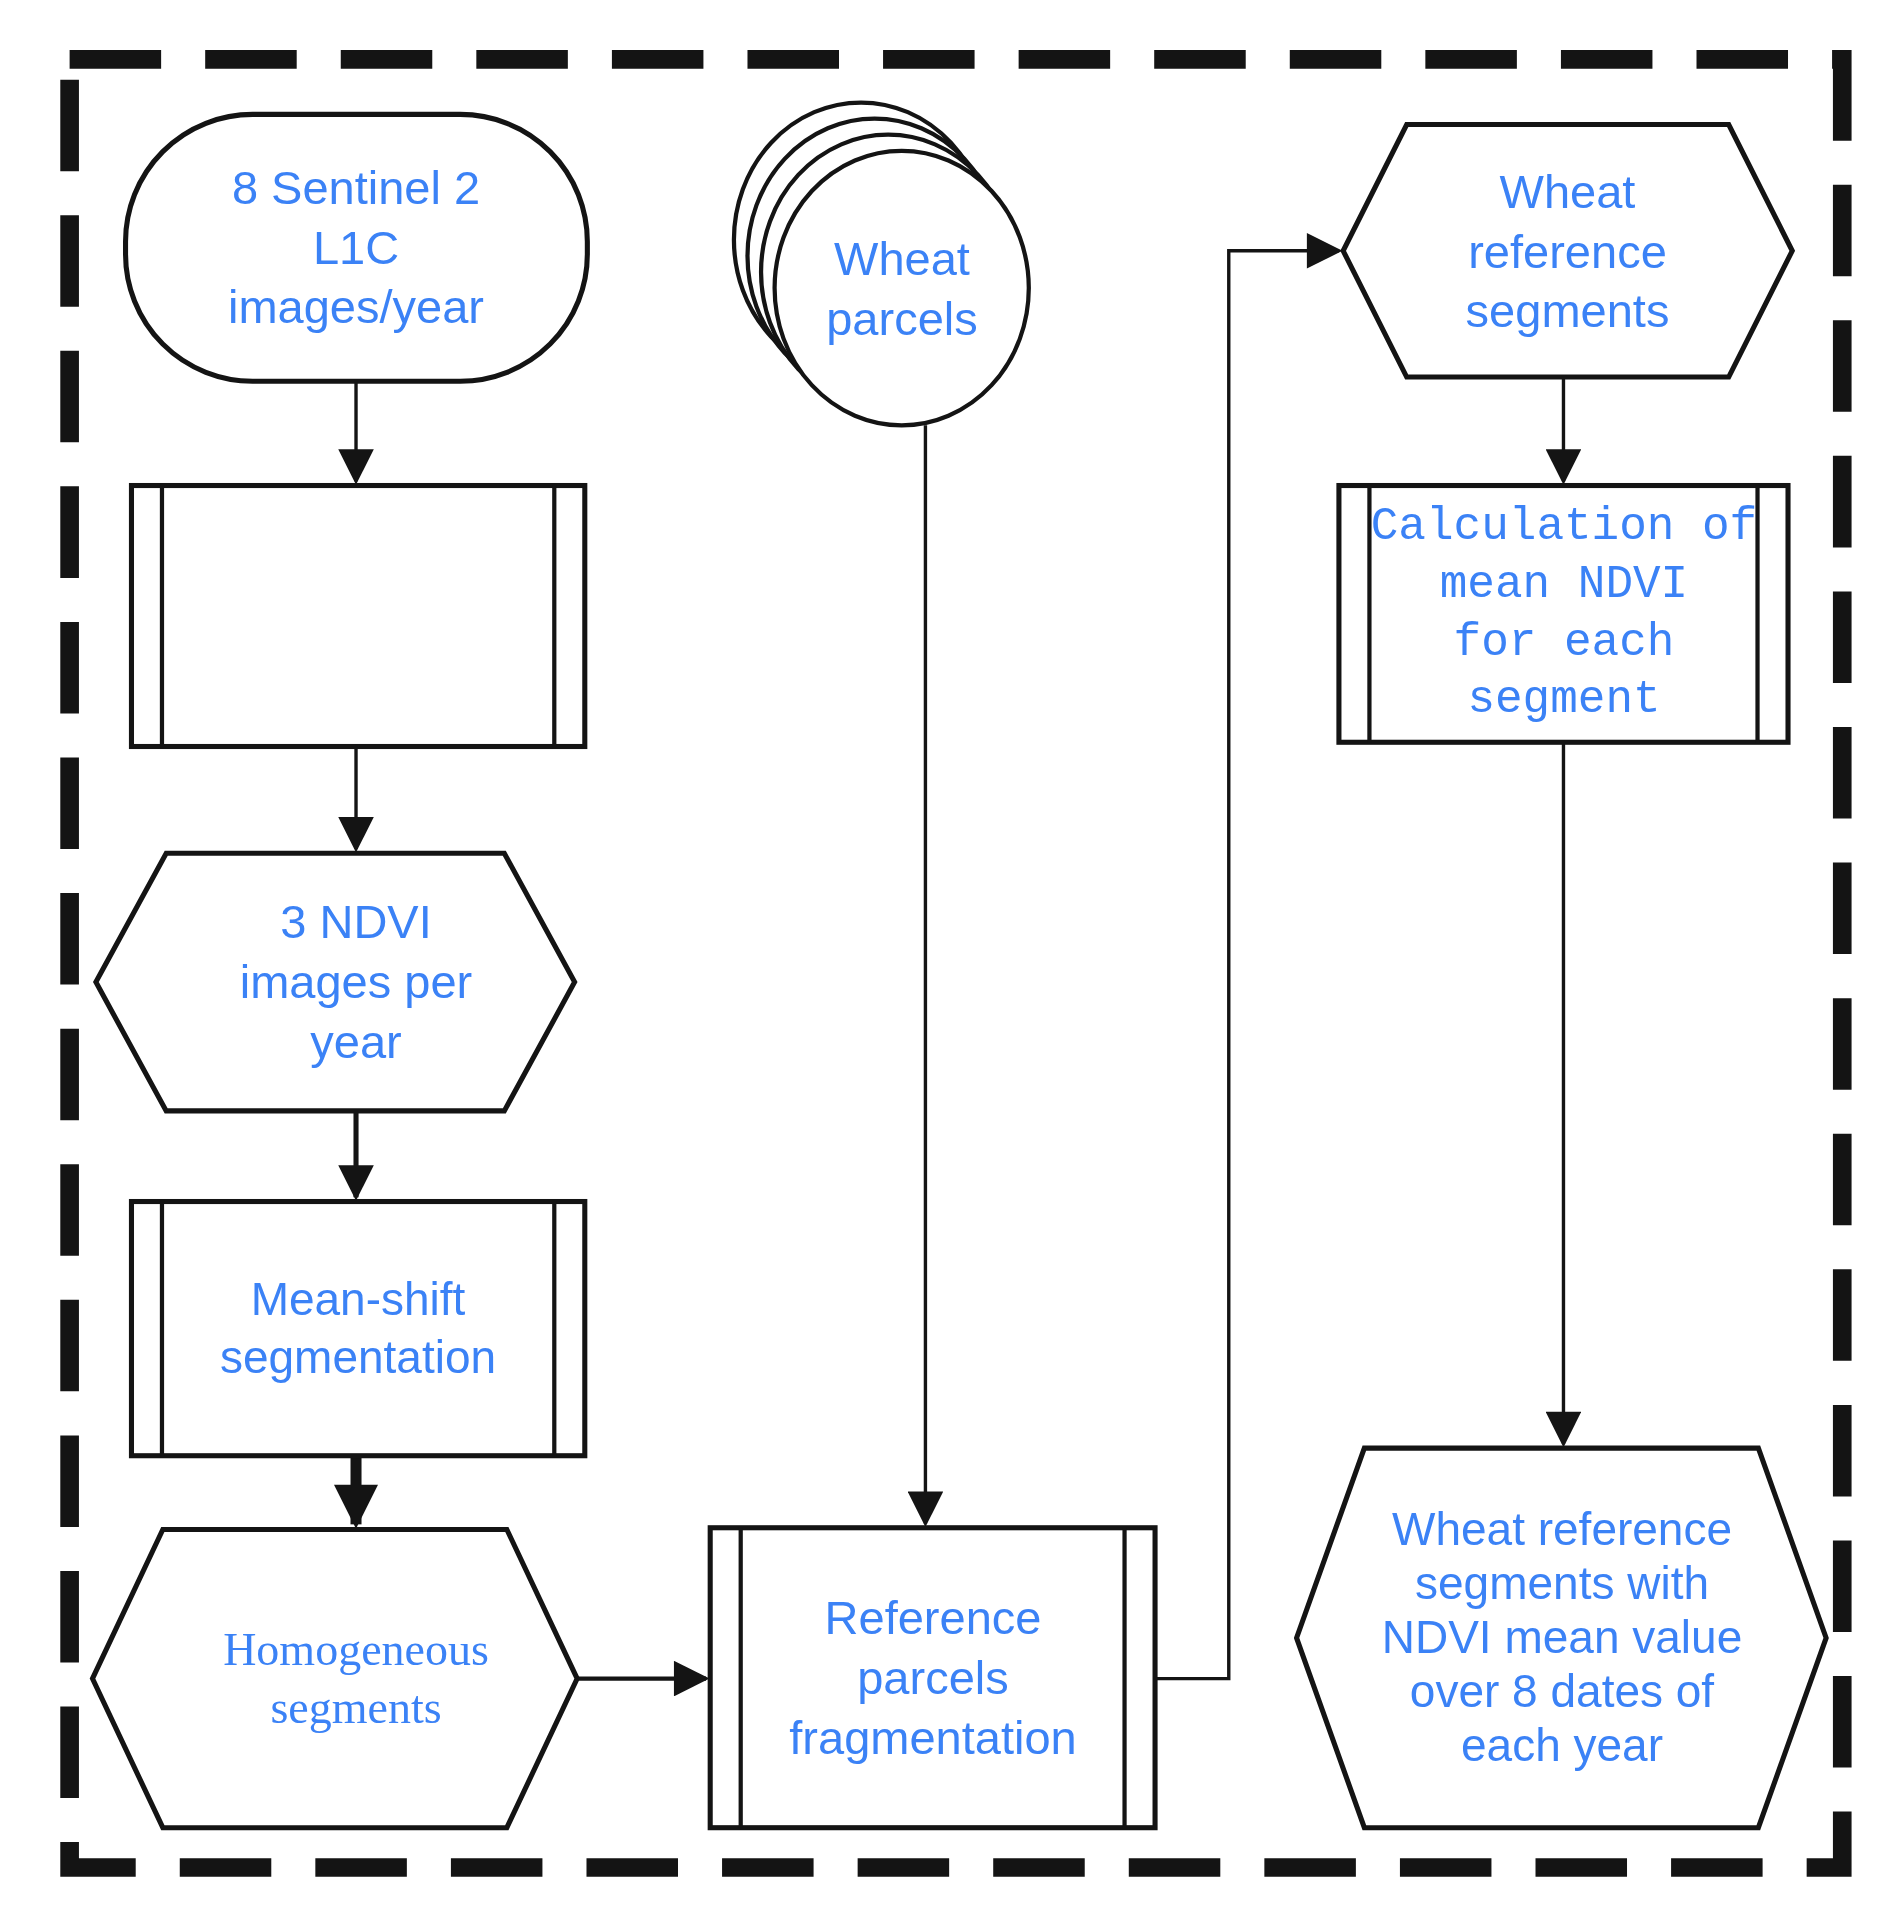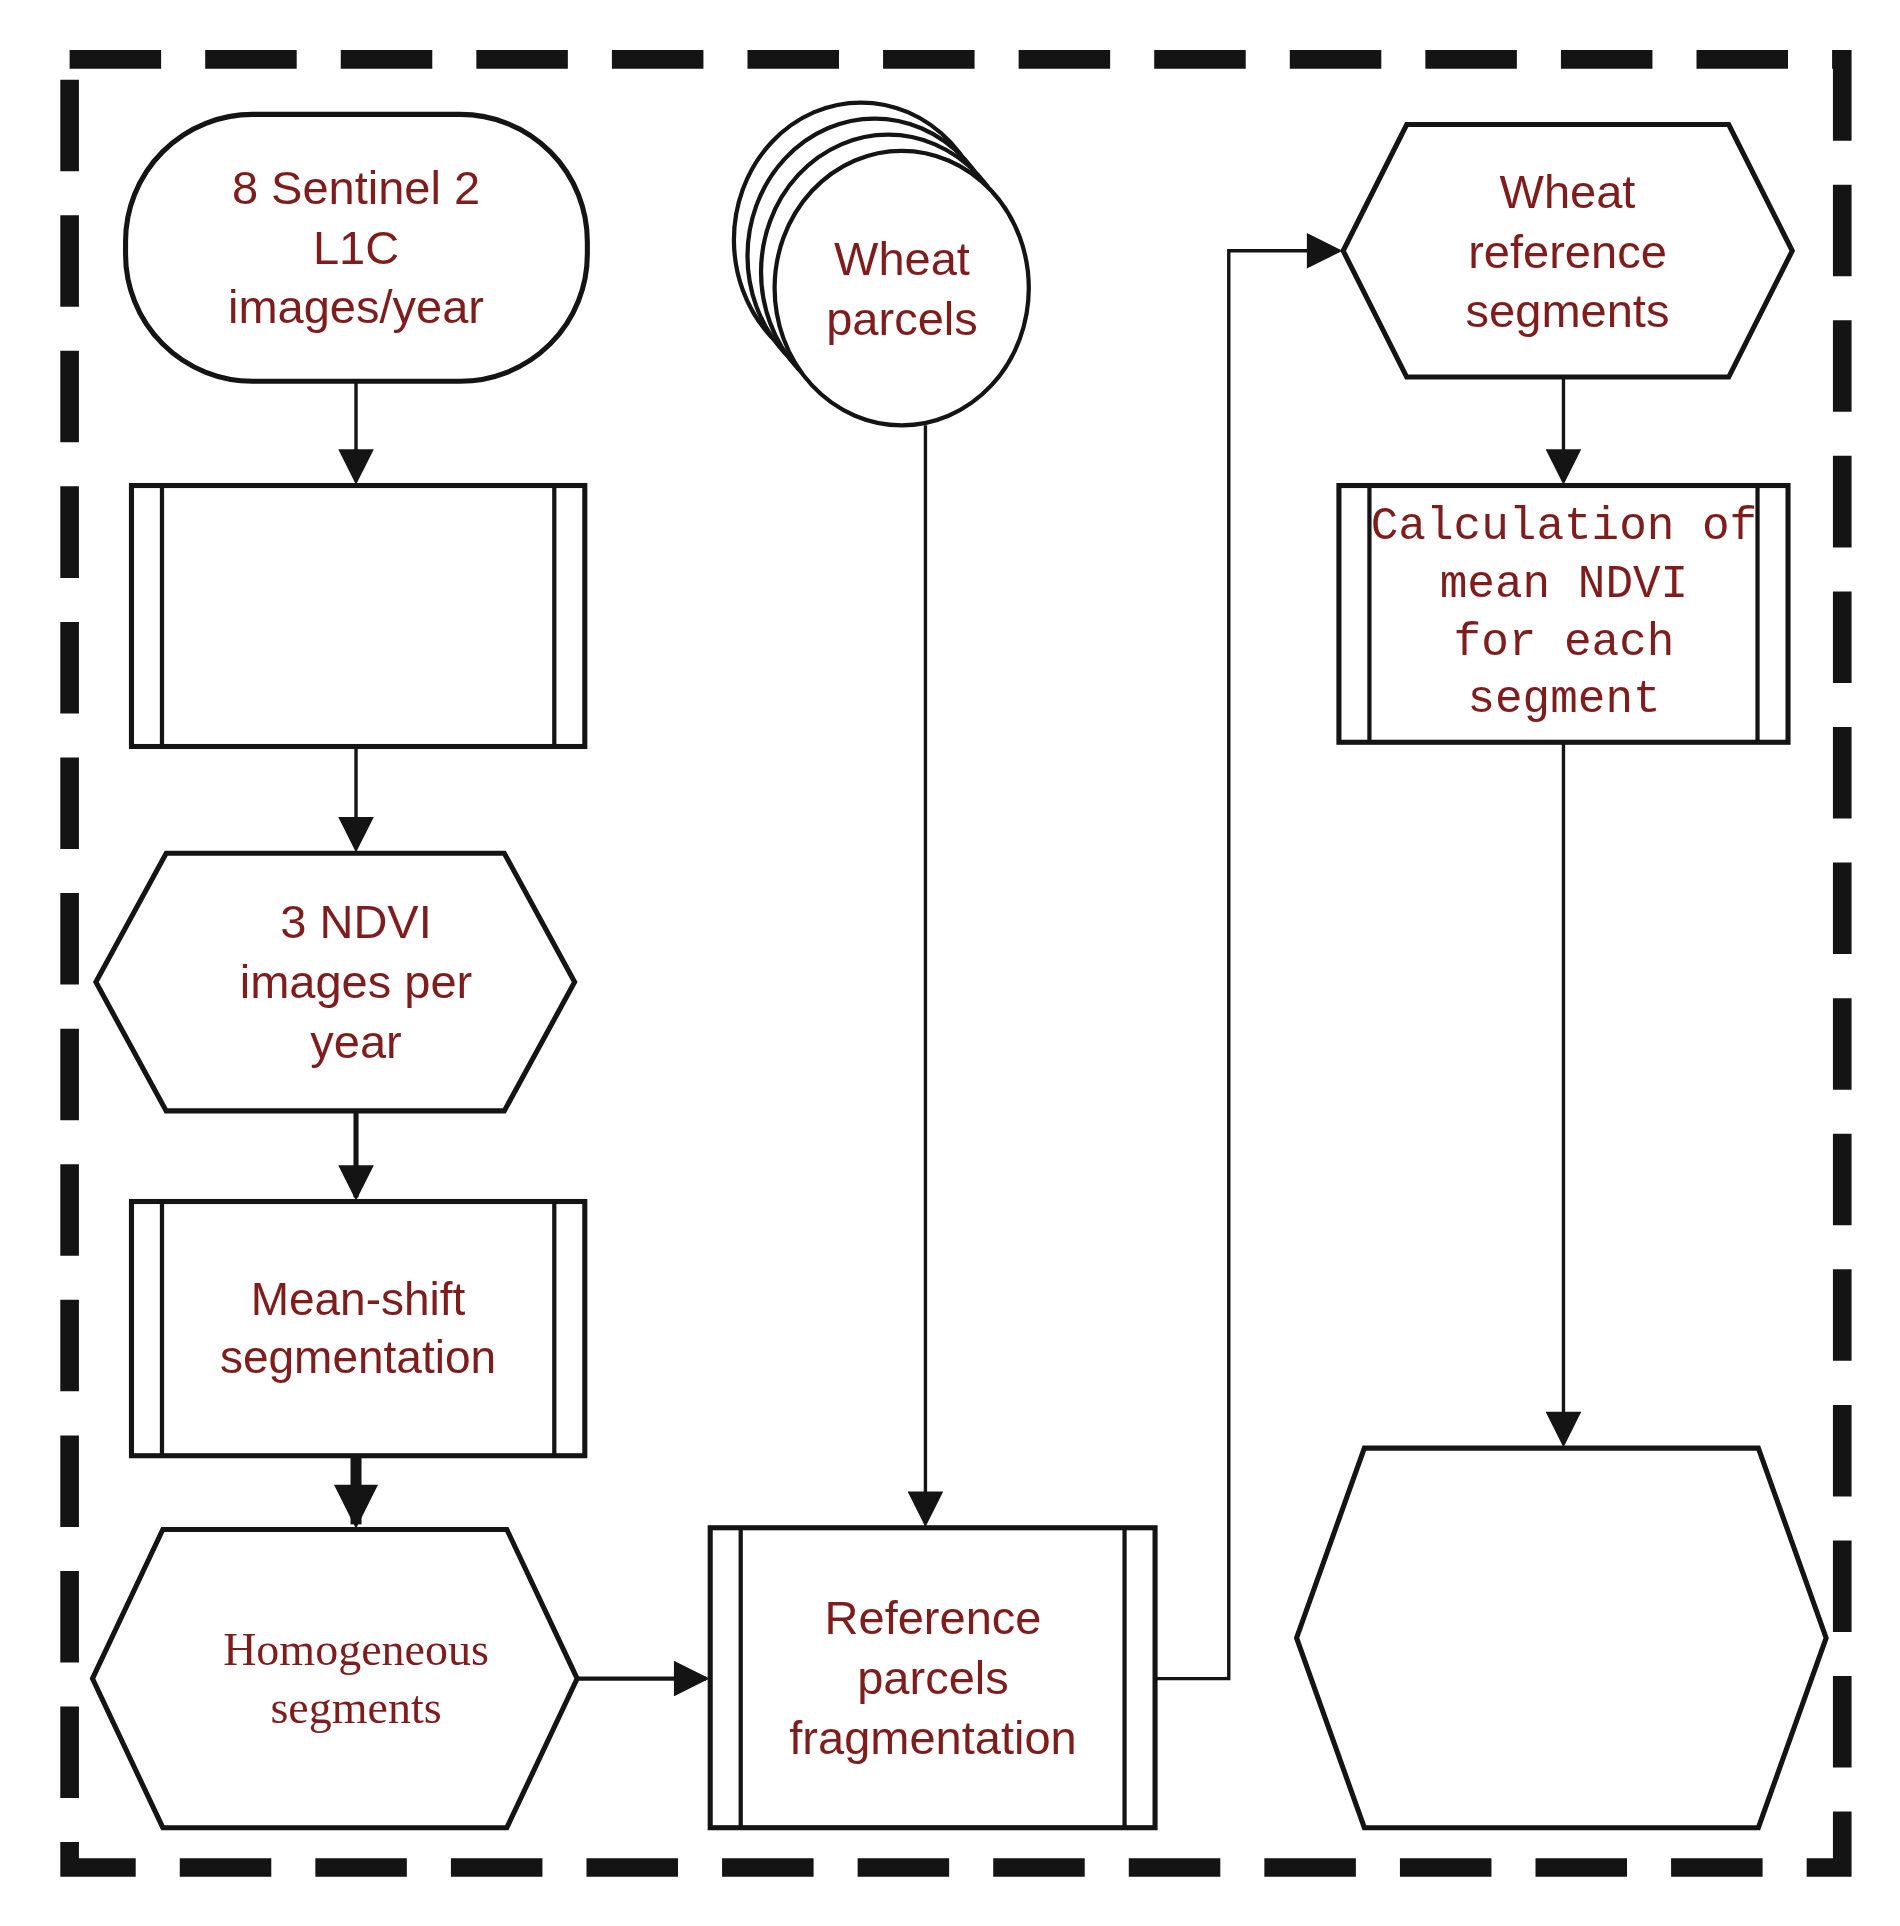--- a/index.html
+++ b/index.html
@@ -22,21 +22,21 @@
     width: 1900px;
     height: 1926px;
   }
   .node-label {
     position: absolute;
     display: flex;
     align-items: center;
     justify-content: center;
     text-align: center;
     white-space: pre-line;
-    color: #7f1d1d;
+    color: #3b82f6;
     pointer-events: none;
   }
   .f56 { font-size: 47px; line-height: 1.27; }
   .f54 { font-size: 46px; line-height: 1.26; }
   .f54t { font-size: 46px; line-height: 1.17; }
 </style>
 </head>
 <body>
 
 <div class="canvas">
@@ -134,15 +134,20 @@
 
   <div class="node-label f56" style="left:1343px; top:125px; width:449px; height:253px;">Wheat
 reference
 segments</div>
 
   <div class="node-label f54" style="left:1370px; top:486px; width:388px; height:257px;font-family:Liberation Mono, monospace;">Calculation of
 mean NDVI
 for each
 segment</div>
 
+  <div class="node-label f54t" style="left:1297px; top:1448px; width:530px; height:380px;">Wheat reference
+segments with
+NDVI mean value
+over 8 dates of
+each year</div>
 
 </div>
 
 
 </body></html>

